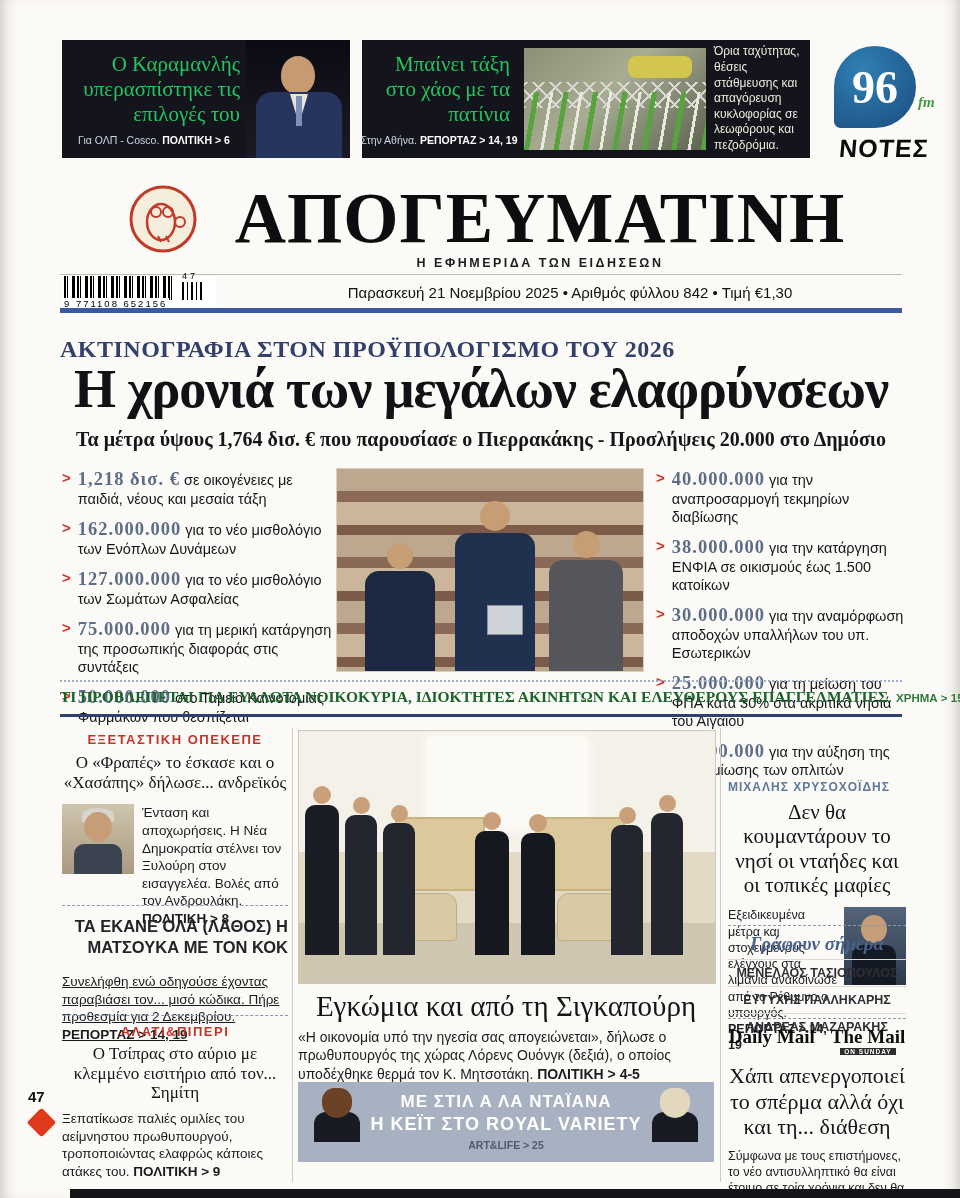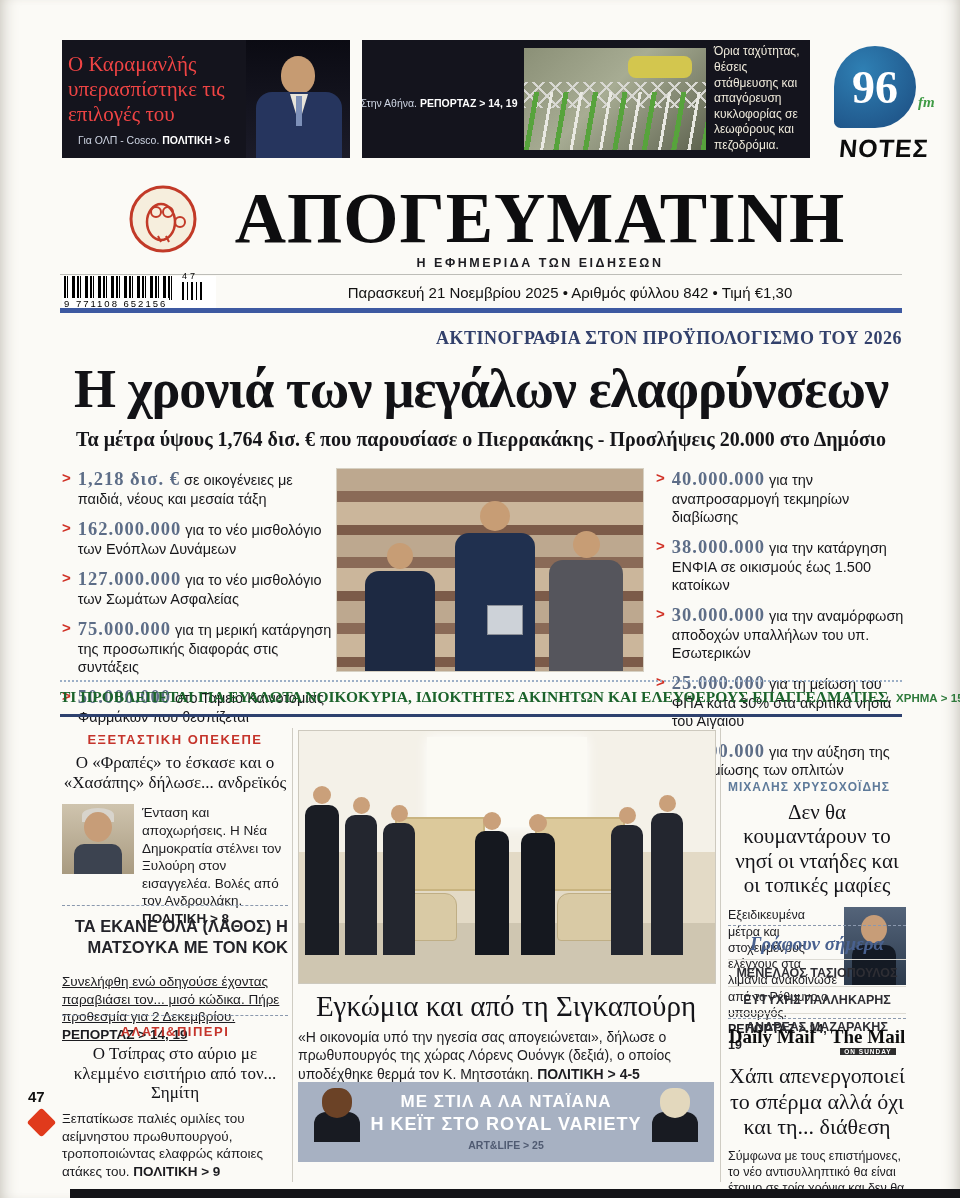--- a/index.html
+++ b/index.html
@@ -4,21 +4,21 @@
 <style>
   html,body{margin:0;padding:0;}
   body{width:960px;height:1198px;background:#d9d6cf;font-family:"Liberation Sans",sans-serif;}
   .page{position:absolute;left:0;top:0;width:960px;height:1198px;background:#fbfaf6;overflow:hidden;
         box-shadow:inset 14px 0 18px -14px #b9b5ab, inset -14px 0 18px -14px #b9b5ab;}
   
   .teaser{position:absolute;top:40px;height:118px;background:#14141d;display:flex;align-items:center;overflow:hidden;}
   .teaser1{left:62px;width:288px;}
   .teaser2{left:362px;width:448px;}
   .t-text{flex:0 0 auto;display:flex;flex-direction:column;justify-content:center;align-items:center;padding:0 6px;}
-  .t-title{color:#ef4444;font-family:"Liberation Serif",serif;font-size:21px;line-height:1.18;text-align:left;}
+  .t-title{color:#22c55e;font-family:"Liberation Serif",serif;font-size:21px;line-height:1.18;text-align:right;}
   .t-foot{color:#cfd6e4;font-size:10.5px;margin-top:7px;white-space:nowrap;}
   .t-foot b{color:#fff;}
   .t1-photo{position:relative;margin-left:auto;width:104px;height:118px;background:linear-gradient(180deg,#0b0b13,#1b1b28);}
   .t1-photo .ph{position:absolute;left:35px;top:16px;width:34px;height:38px;border-radius:50% 50% 46% 46%;background:#c69b72;}
   .t1-photo .pb{position:absolute;left:10px;top:52px;width:86px;height:66px;border-radius:16px 16px 0 0;background:#26355e;}
   .t1-photo .sh{position:absolute;left:44px;top:54px;width:18px;height:30px;background:#e8e4da;clip-path:polygon(0 0,100% 0,50% 100%);}
   .t1-photo .tie{position:absolute;left:50px;top:56px;width:6px;height:30px;background:#7d90b8;}
   .t2-photo{position:relative;margin-left:8px;width:182px;height:102px;background:linear-gradient(135deg,#8b9077 0%,#a7ac93 45%,#5e634f 100%);flex:0 0 auto;}
   .t2-photo .car{position:absolute;right:14px;top:8px;width:64px;height:22px;border-radius:8px;background:#d3c64e;}
   .t2-photo .rail{position:absolute;left:0;top:34px;width:100%;height:26px;
@@ -40,21 +40,21 @@
   .dateline{position:absolute;left:220px;right:40px;top:284px;text-align:center;font-size:15px;color:#121212;}
   .rule-blue{position:absolute;left:60px;right:58px;top:308px;height:5px;background:#3d59a1;}
   .barcode{position:absolute;left:62px;top:276px;width:154px;height:32px;background:#fff;}
   .bc-bars{position:absolute;left:2px;top:0;width:112px;height:24px;
       background:repeating-linear-gradient(90deg,#000 0 2px,#fff 2px 3px,#000 3px 4px,#fff 4px 8px,#000 8px 11px,#fff 11px 13px);}
   .bc-digits{position:absolute;left:0;top:22px;font-size:9.5px;letter-spacing:2px;color:#000;background:#fff;padding:0 2px;}
   .bc-sup{position:absolute;left:120px;top:6px;width:22px;height:18px;
       background:repeating-linear-gradient(90deg,#000 0 2px,#fff 2px 5px,#000 5px 6px,#fff 6px 9px);}
   .bc-supnum{position:absolute;left:120px;top:-5px;font-size:9px;letter-spacing:3px;color:#000;}
   
-  .kicker{position:absolute;left:60px;right:58px;top:328px;text-align:right;font-family:"Liberation Serif",serif;font-weight:bold;font-size:18px;letter-spacing:0.5px;color:#32406b;}
+  .kicker{position:absolute;left:60px;right:58px;top:336px;text-align:left;font-family:"Liberation Serif",serif;font-weight:bold;font-size:24px;letter-spacing:0.5px;color:#32406b;}
   .headline{position:absolute;left:40px;right:38px;top:358px;text-align:center;font-family:"Liberation Serif",serif;font-weight:bold;font-size:54px;letter-spacing:-1px;color:#121216;white-space:nowrap;}
   .deck{position:absolute;left:40px;right:38px;top:428px;text-align:center;font-family:"Liberation Serif",serif;font-size:20px;color:#16161a;white-space:nowrap;font-weight:bold;}
   .bul-col{position:absolute;top:468px;}
   .bul-left{left:62px;width:272px;}
   .bul-right{left:656px;width:250px;}
   .bul{display:flex;gap:7px;margin-bottom:9px;}
   .bul .arr{color:#d03025;font-weight:bold;font-size:15px;line-height:20px;flex:0 0 auto;}
   .bul .txt{font-size:14.5px;line-height:1.24;color:#17171b;}
   .amt{font-family:"Liberation Serif",serif;font-weight:bold;font-size:18.5px;color:#5d6d87;letter-spacing:1px;}
   .main-photo{position:absolute;left:336px;top:468px;width:306px;height:202px;border:1px solid #d6d0c2;overflow:hidden;
@@ -129,20 +129,21 @@
     <div class="t1-photo">
       <div class="ph"></div>
       <div class="pb"></div>
       <div class="sh"></div>
       <div class="tie"></div>
     </div>
   </div>
 
   <div class="teaser teaser2">
     <div class="t-text" style="width:142px;">
+      <div class="t-title">Μπαίνει τάξη στο χάος με τα πατίνια</div>
       <div class="t-foot">
         <span>Στην Αθήνα.</span>
         <b>ΡΕΠΟΡΤΑΖ &gt; 14, 19</b>
       </div>
     </div>
     <div class="t2-photo">
       <div class="car"></div>
       <div class="rail"></div>
       <div class="scooters"></div>
     </div>

